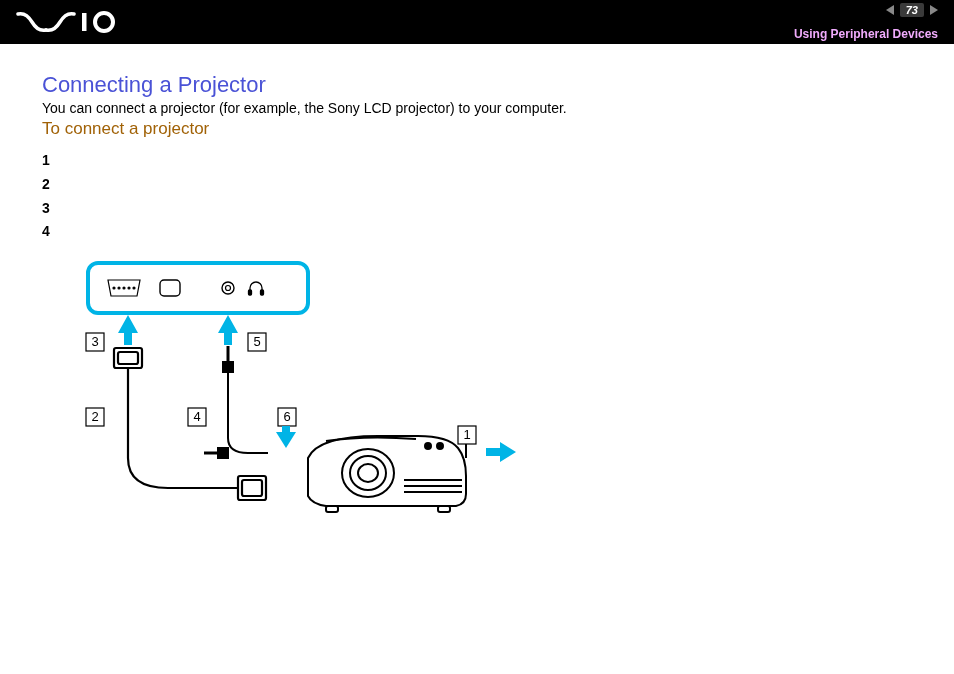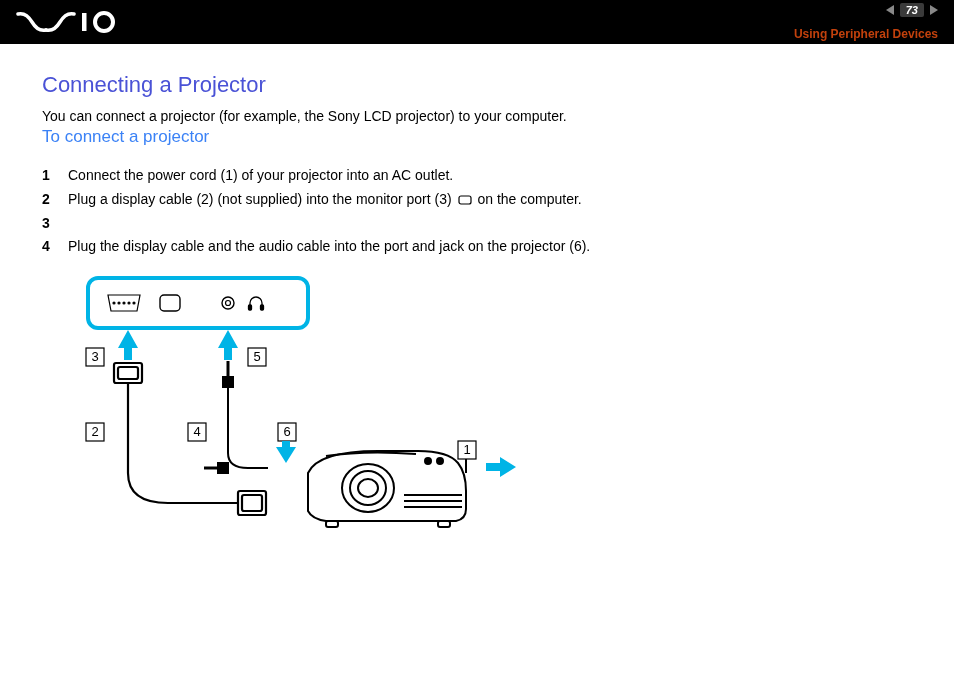--- a/index.html
+++ b/index.html
@@ -48,43 +48,42 @@
     border-radius: 2px;
   }
   .nav-tri {
     width: 0; height: 0;
     border-top: 5px solid transparent;
     border-bottom: 5px solid transparent;
   }
   .nav-left { border-right: 8px solid #888; }
   .nav-right { border-left: 8px solid #888; }
   .section-label {
-    color: #c2410c;
+    color: #f0abfc;
     font-size: 12px;
     font-weight: bold;
   }
   .content {
     padding: 28px 42px;
   }
   h1.title {
     color: #4a52d6;
     font-weight: normal;
     font-size: 22px;
-    margin-bottom: 8px;
   }
   .intro {
     font-size: 14px;
     margin-bottom: 0;
     line-height: 1.5;
   }
   h2.subtitle {
-    color: #3b82f6;
+    color: #a16207;
     font-weight: normal;
     font-size: 17px;
-    margin-bottom: 17px;
+    margin-bottom: 10px;
   }
   ol.steps {
     list-style: none;
     counter-reset: step;
   }
   ol.steps li {
     display: flex;
     gap: 12px;
     line-height: 1.7;
     font-size: 14px;
@@ -137,40 +136,29 @@
 </div>
 
 <div class="content">
   <h1 class="title">Connecting a Projector</h1>
   <p class="intro">You can connect a projector (for example, the Sony LCD projector) to your computer.</p>
   <h2 class="subtitle">To connect a projector</h2>
 
   <ol class="steps">
     <li>
       <span class="num">1</span>
-      <span><span>Connect the power cord (1) of your projector into an AC outlet.</span></span>
     </li>
     <li>
       <span class="num">2</span>
-      <span>
-        <span>Plug a display cable (2) (not supplied) into the monitor port (3) </span>
-        <span class="inline-icon">
-          <svg width="14" height="10" viewBox="0 0 14 10">
-              <rect x="1" y="1" width="12" height="8" rx="2" stroke="#000" stroke-width="1.2" fill="none"></rect>
-            </svg>
-        </span>
-        <span> on the computer.</span>
-      </span>
     </li>
     <li>
       <span class="num">3</span>
     </li>
     <li>
       <span class="num">4</span>
-      <span><span>Plug the display cable and the audio cable into the port and jack on the projector (6).</span></span>
     </li>
   </ol>
 
   <div class="diagram-wrap">
     <svg width="470" height="270" viewBox="0 0 470 270">
 
       <rect x="20" y="5" width="220" height="50" rx="10" fill="#fff" stroke="#00b4e6" stroke-width="4"></rect>
 
       <g stroke="#000" stroke-width="1.2" fill="none">
         <path d="M40 22 h32 l-3 16 h-26 z"></path>

